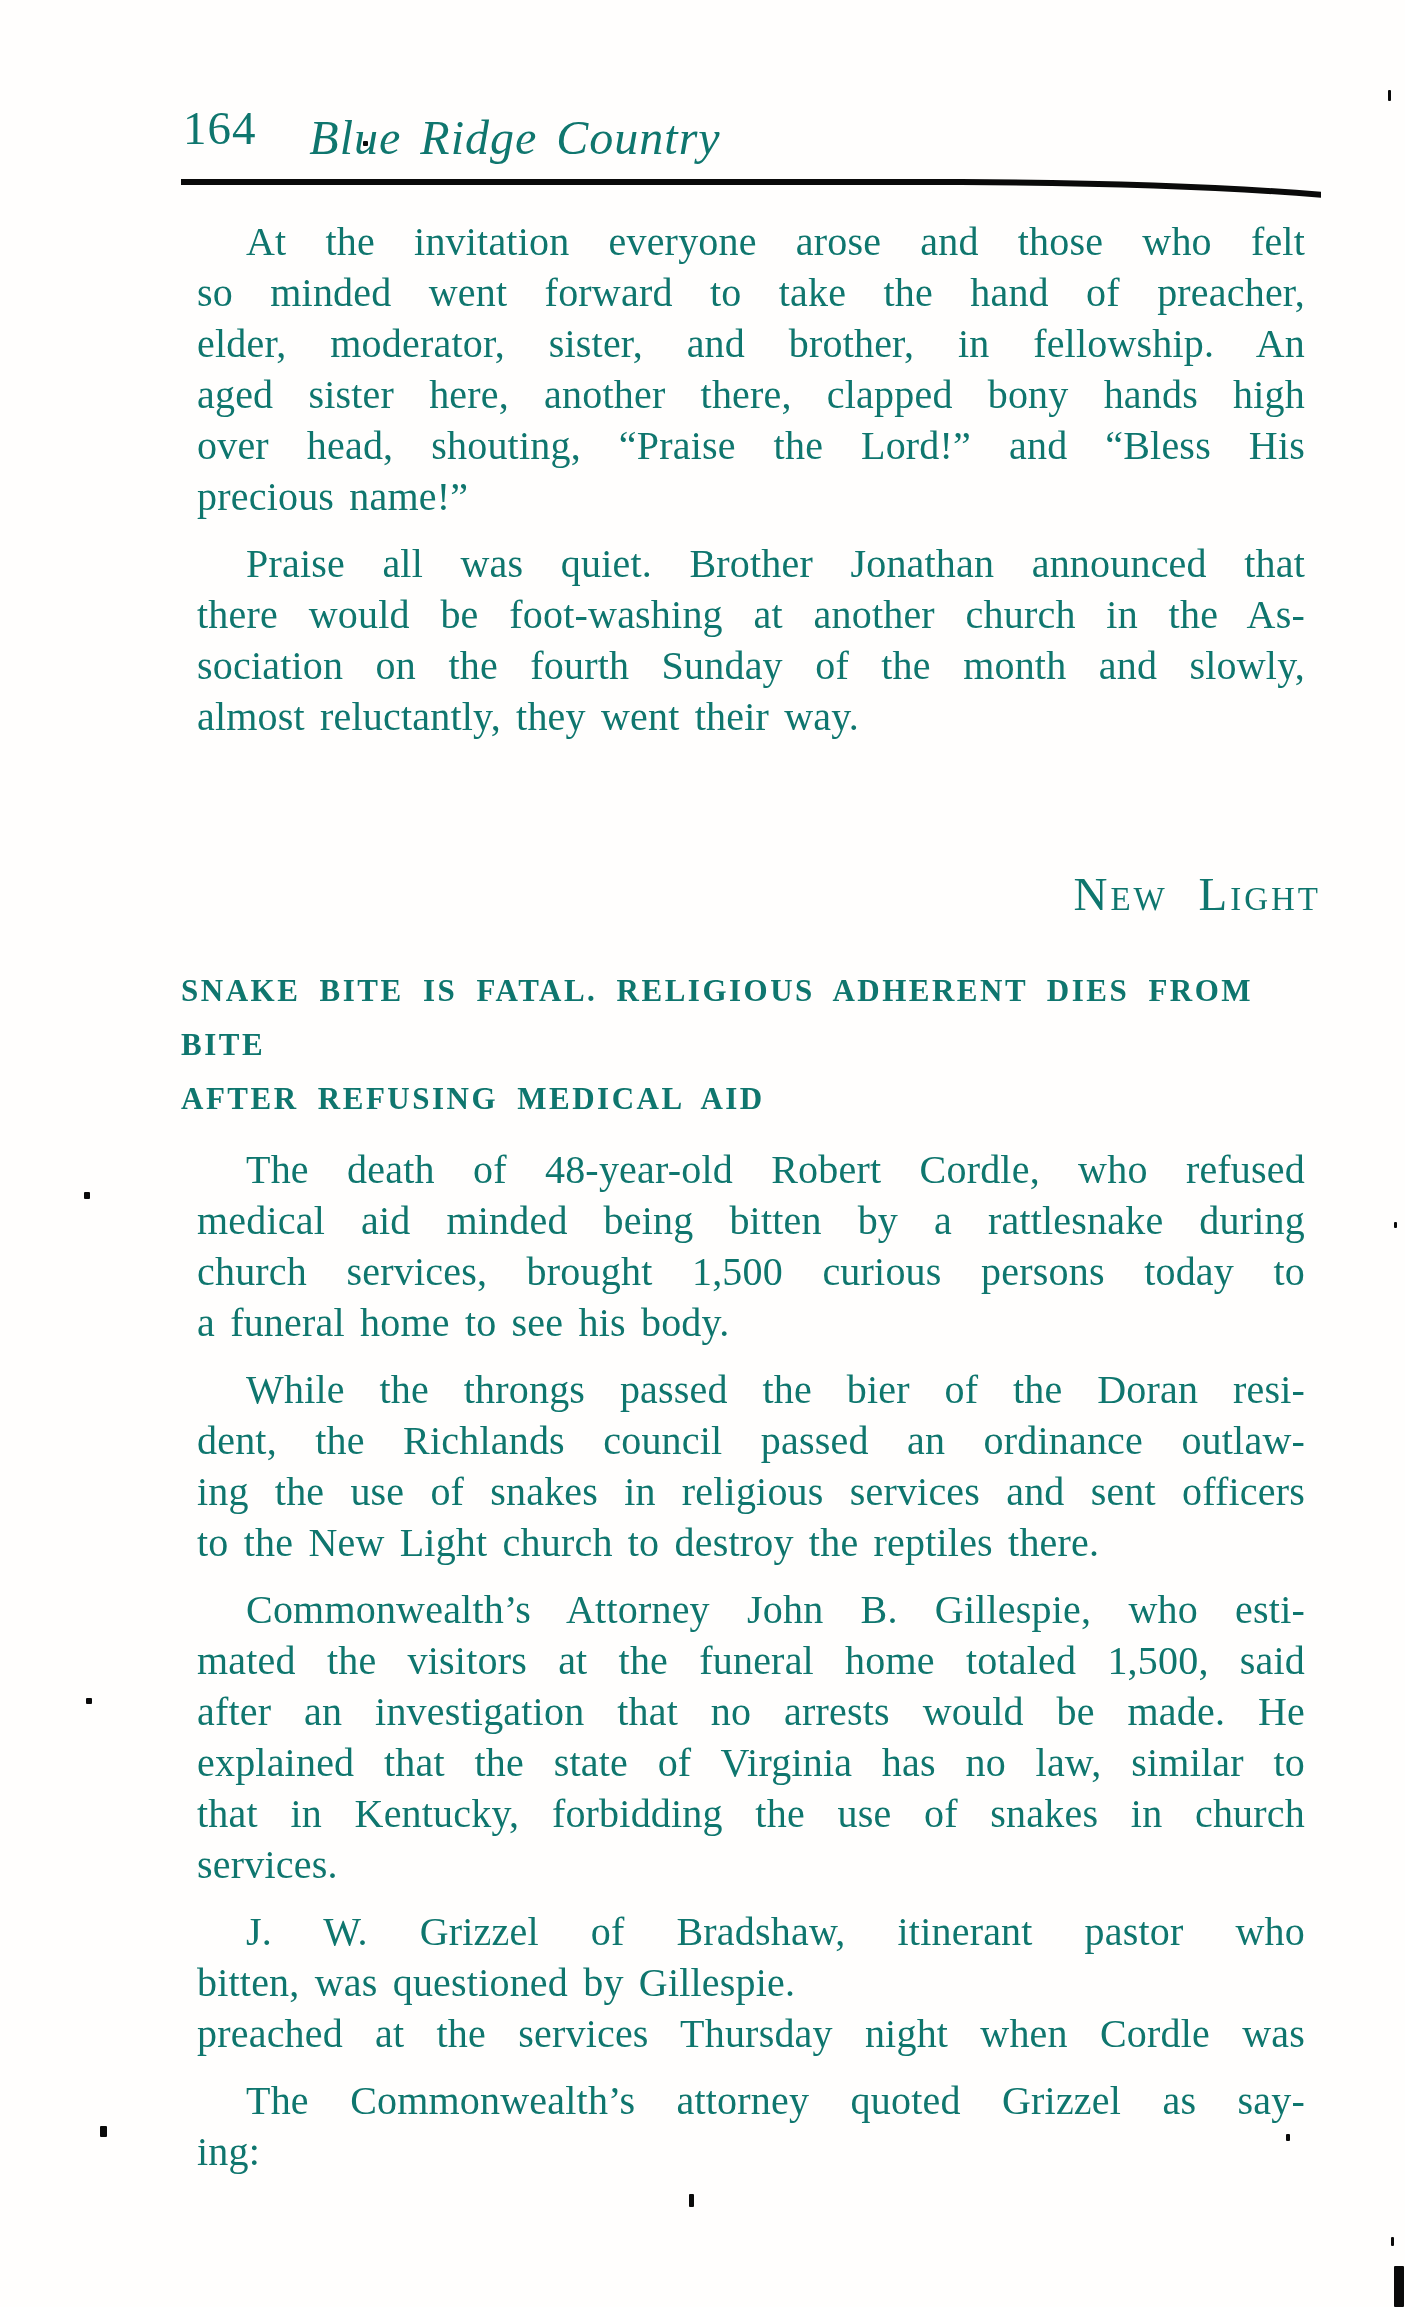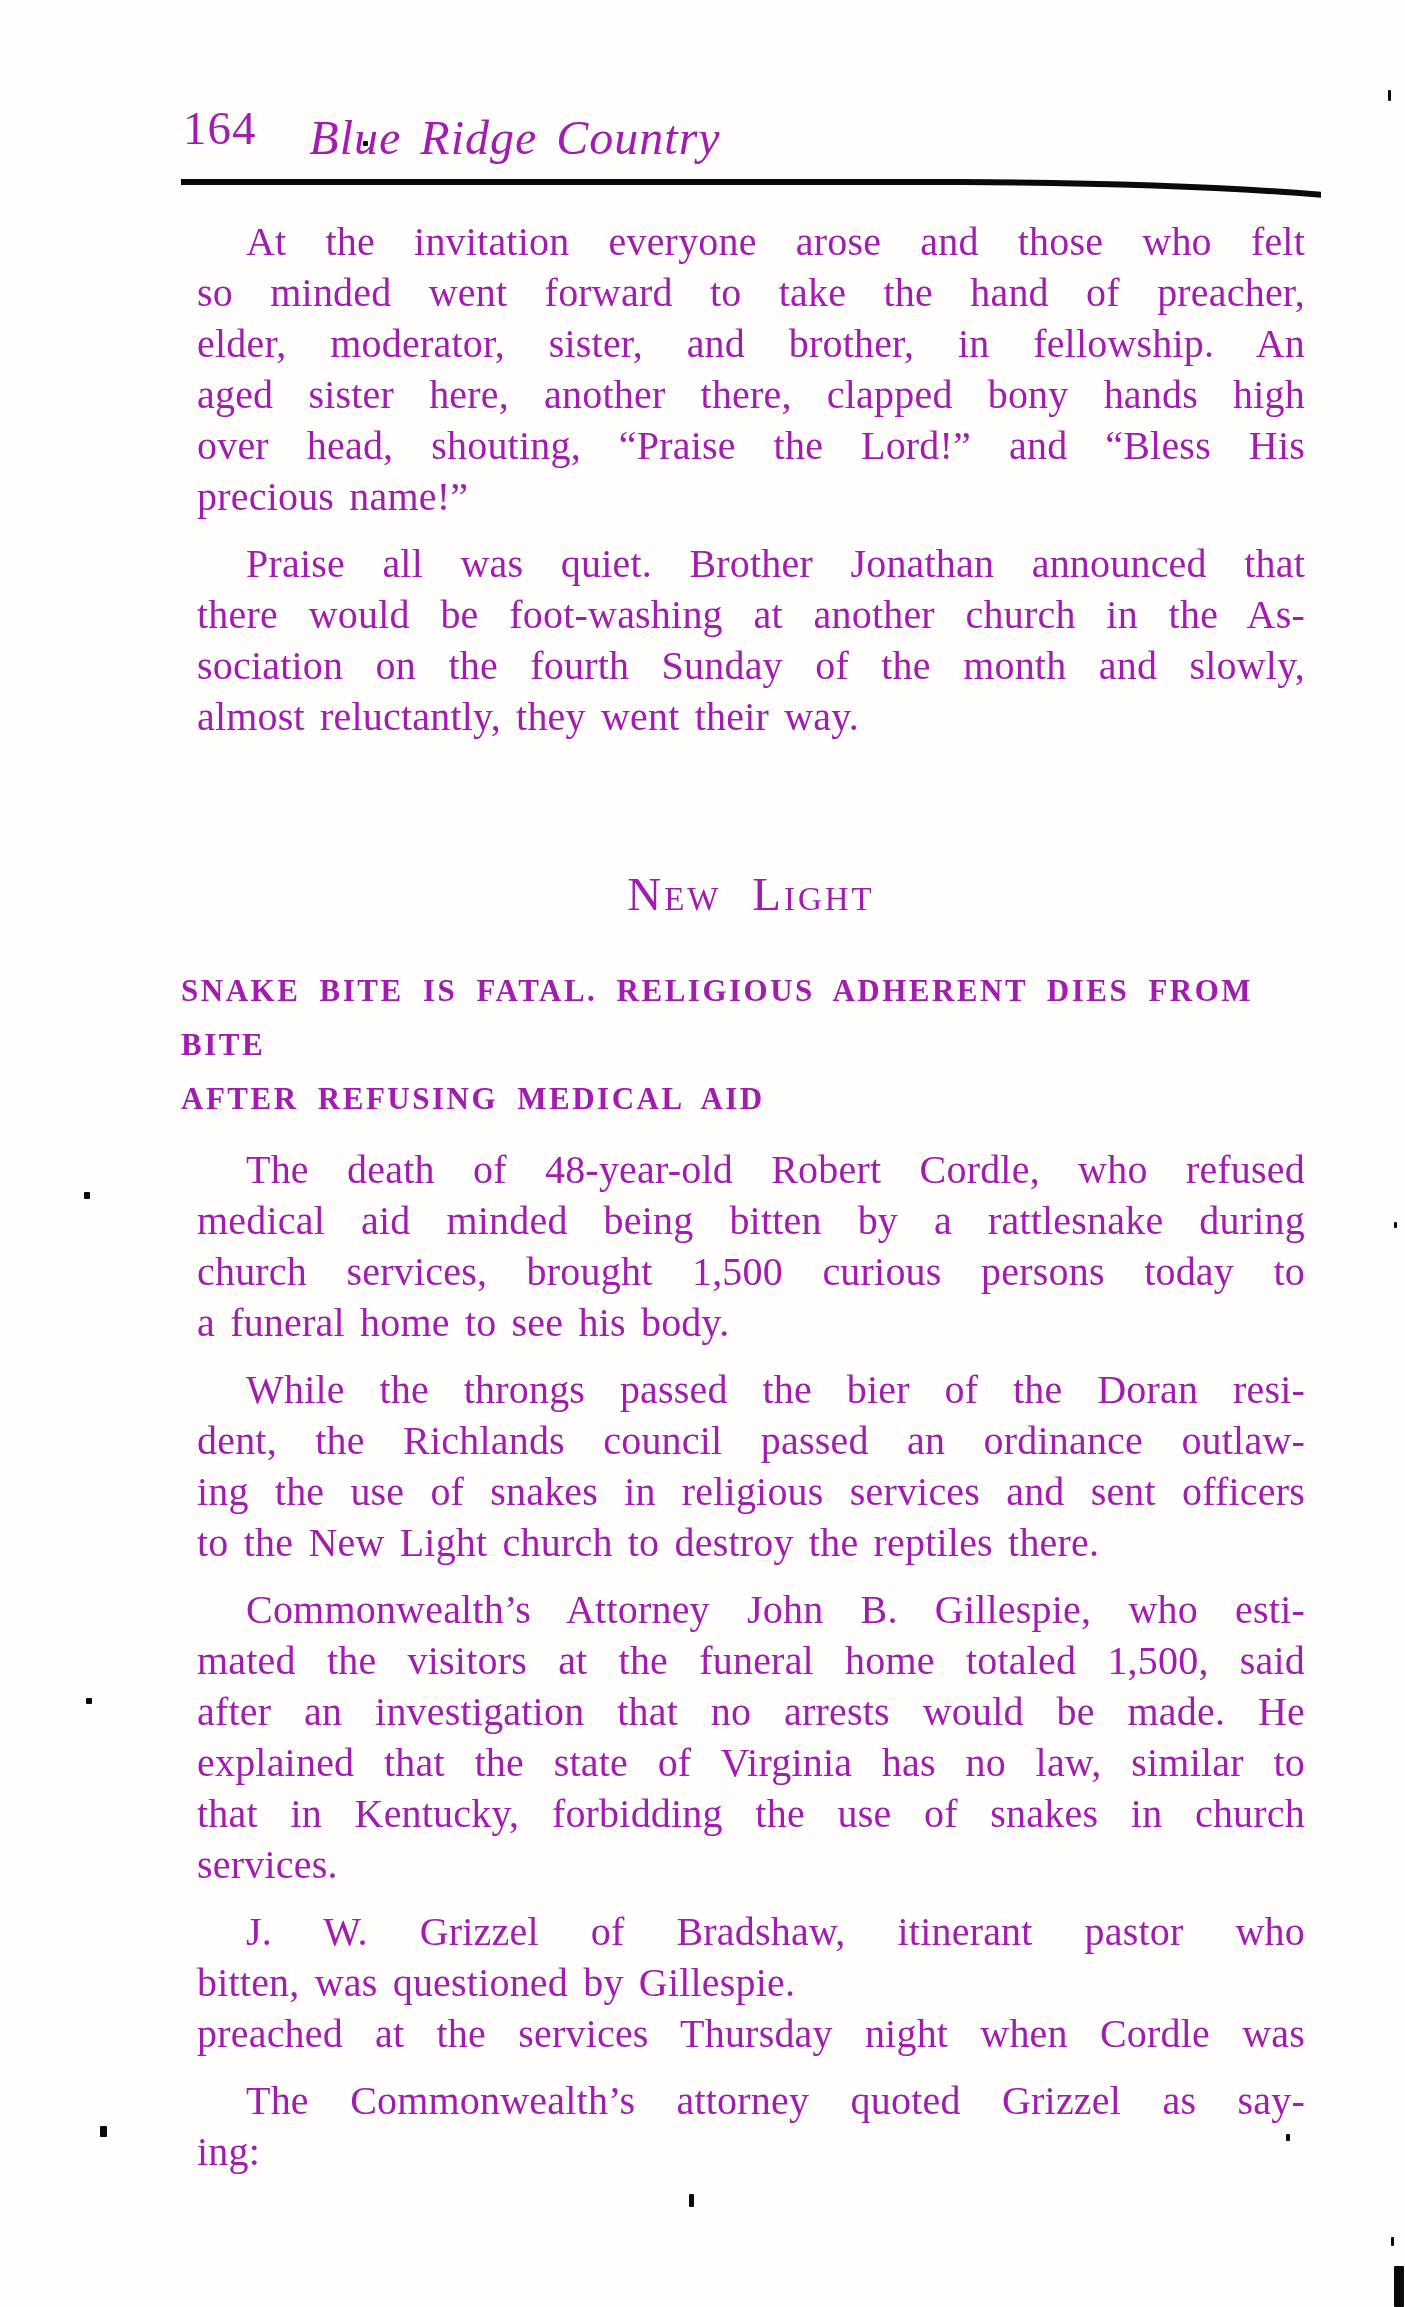--- a/index.html
+++ b/index.html
@@ -7,21 +7,21 @@
     padding: 0;
     background: #ffffff;
   }
   .page {
     position: relative;
     width: 1405px;
     height: 2307px;
     background: #fffefd;
     overflow: hidden;
     font-family: "Liberation Serif", serif;
-    color: #a21caf;
+    color: #0f766e;
   }
   .inner {
     position: absolute;
     left: 181px;
     top: 0;
     width: 1140px;
   }
   
   .header {
     position: relative;
@@ -69,21 +69,21 @@
   }
   .line.first { text-indent: 49px; }
   .line.last  { text-align-last: left; }
   .heading {
     margin-top: 126px;
     font-variant: small-caps;
     font-size: 47px;
     line-height: 52px;
     letter-spacing: 3px;
     word-spacing: 16px;
-    text-align: center;
+    text-align: right;
   }
   .subhead {
     margin-top: 44px;
     margin-bottom: 18px;
   }
   .subline {
     font-size: 31px;
     line-height: 54px;
     font-weight: bold;
     letter-spacing: 2.5px;

